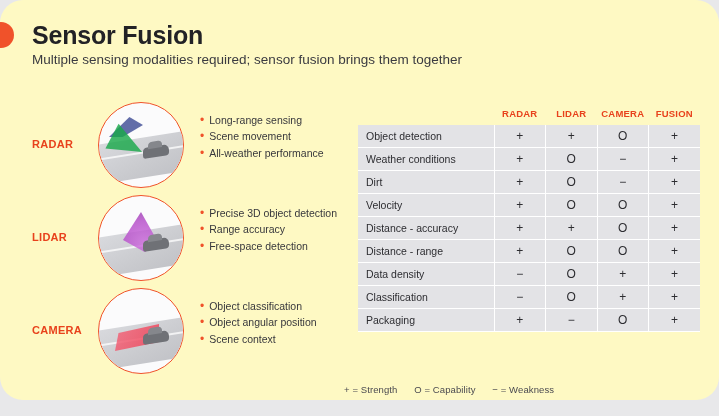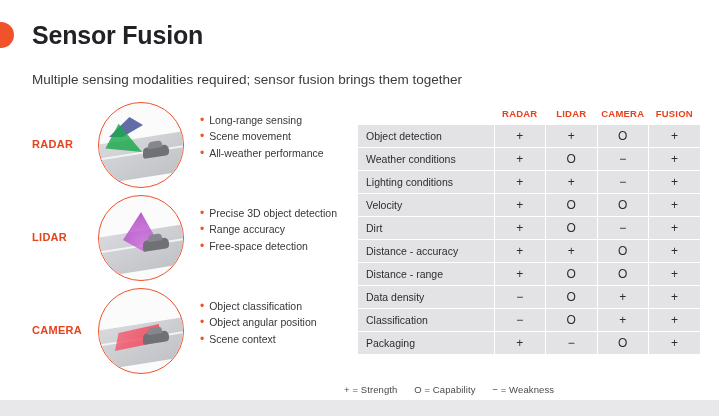--- a/index.html
+++ b/index.html
@@ -7,23 +7,24 @@
     padding: 0;
     background: #e8e8ea;
   }
   body {
     font-family: "Liberation Sans", sans-serif;
   }
   .slide {
     position: relative;
     width: 719px;
     height: 400px;
-    background: #ffffff;
+    background: #fef9c3;
     overflow: hidden;
     box-sizing: border-box;
+    border-radius: 23px;
   }
   
   .title-row {
     position: absolute;
     left: 0;
     top: 18px;
     display: flex;
     align-items: center;
     height: 34px;
   }
@@ -37,21 +38,21 @@
   }
   .title-text {
     font-size: 25px;
     font-weight: bold;
     color: #222226;
     letter-spacing: -0.2px;
   }
   .subtitle {
     position: absolute;
     left: 32px;
-    top: 72px;
+    top: 52px;
     font-size: 13.5px;
     color: #3a3a40;
   }
   
   .left-col {
     position: absolute;
     left: 18px;
     top: 100px;
     width: 330px;
   }
@@ -336,38 +337,31 @@
             <td class="cell last">+</td>
           </tr>
           <tr>
             <td class="rowlabel">Weather conditions</td>
             <td class="cell">+</td>
             <td class="cell">O</td>
             <td class="cell">−</td>
             <td class="cell last">+</td>
           </tr>
           <tr>
-            <td class="rowlabel">Lighting conditions</td>
-            <td class="cell">+</td>
-            <td class="cell">+</td>
+            <td class="rowlabel">Dirt</td>
+            <td class="cell">+</td>
+            <td class="cell">O</td>
             <td class="cell">−</td>
             <td class="cell last">+</td>
           </tr>
           <tr>
             <td class="rowlabel">Velocity</td>
             <td class="cell">+</td>
             <td class="cell">O</td>
             <td class="cell">O</td>
-            <td class="cell last">+</td>
-          </tr>
-          <tr>
-            <td class="rowlabel">Dirt</td>
-            <td class="cell">+</td>
-            <td class="cell">O</td>
-            <td class="cell">−</td>
             <td class="cell last">+</td>
           </tr>
           <tr>
             <td class="rowlabel">Distance - accuracy</td>
             <td class="cell">+</td>
             <td class="cell">+</td>
             <td class="cell">O</td>
             <td class="cell last">+</td>
           </tr>
           <tr>

